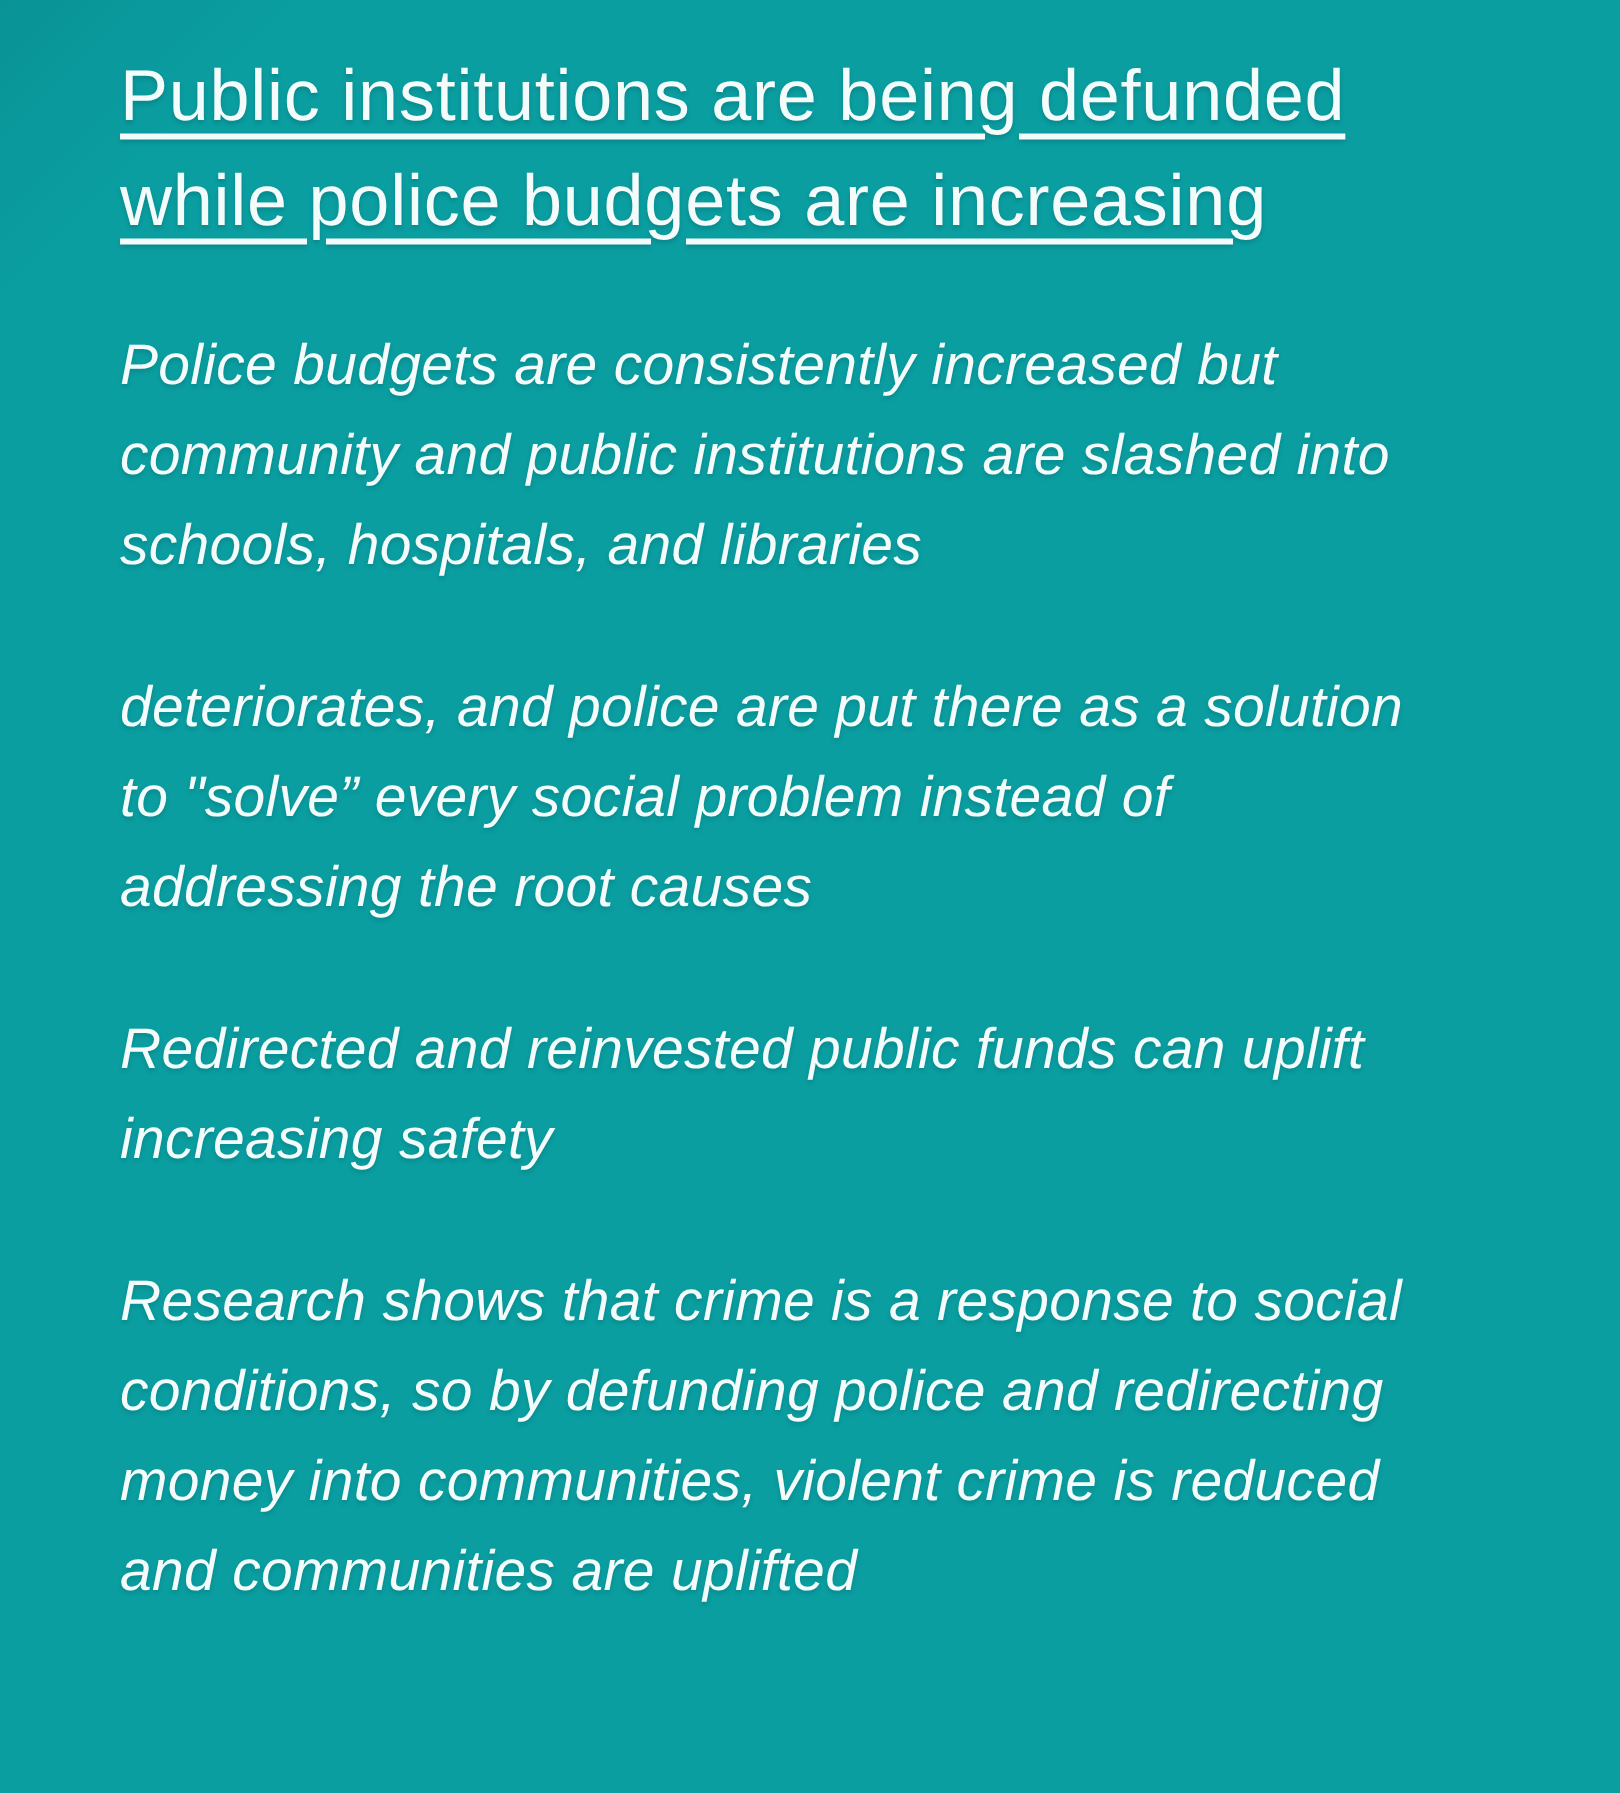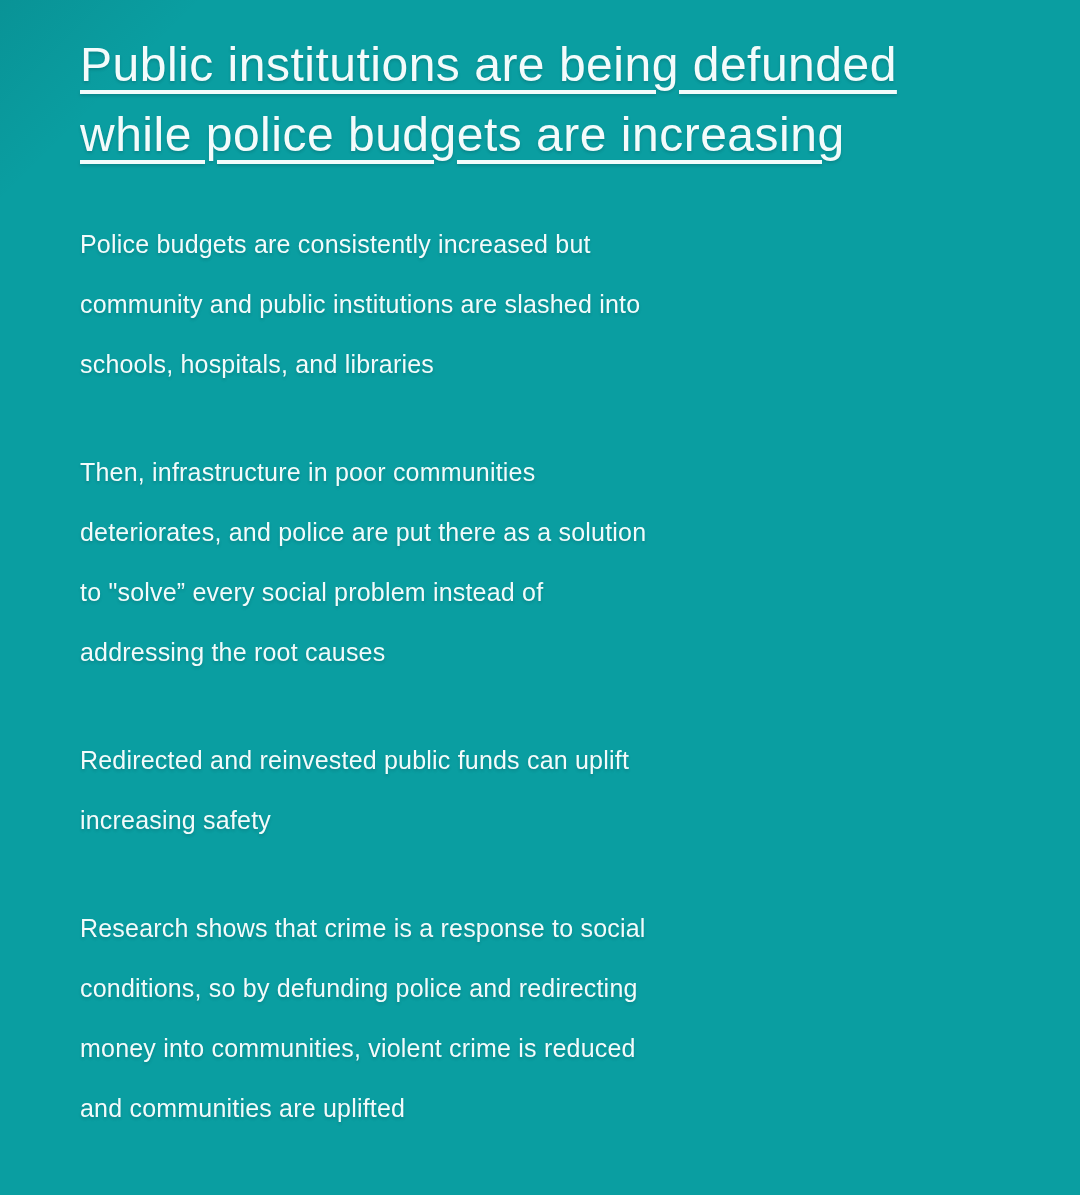--- a/index.html
+++ b/index.html
@@ -33,22 +33,23 @@
     text-shadow: 0 2px 3px rgba(0,45,50,0.20);
   }
   .title .t-line {
     display: block;
     text-decoration: underline;
     text-decoration-thickness: 4px;
     text-underline-offset: 9px;
   }
   .para {
     margin: 0 0 48px 0;
-    font-size: 25px;
+    font-size: 38px;
     line-height: 60px;
+    font-style: italic;
     font-weight: 400;
     letter-spacing: 0.2px;
     text-shadow: 0 2px 3px rgba(0,45,50,0.18);
   }
   .para .b-line {
     display: block;
     white-space: nowrap;
   }
 </style>
 </head>
@@ -61,21 +62,20 @@
     <span class="t-line">while police budgets are increasing</span>
   </h1>
 
   <p class="para">
     <span class="b-line">Police budgets are consistently increased but</span>
     <span class="b-line">community and public institutions are slashed into</span>
     <span class="b-line">schools, hospitals, and libraries</span>
   </p>
 
   <p class="para">
-    <span class="b-line">Then, infrastructure in poor communities</span>
     <span class="b-line">deteriorates, and police are put there as a solution</span>
     <span class="b-line">to "solve” every social problem instead of</span>
     <span class="b-line">addressing the root causes</span>
   </p>
 
   <p class="para">
     <span class="b-line">Redirected and reinvested public funds can uplift</span>
     <span class="b-line">increasing safety</span>
   </p>
 

